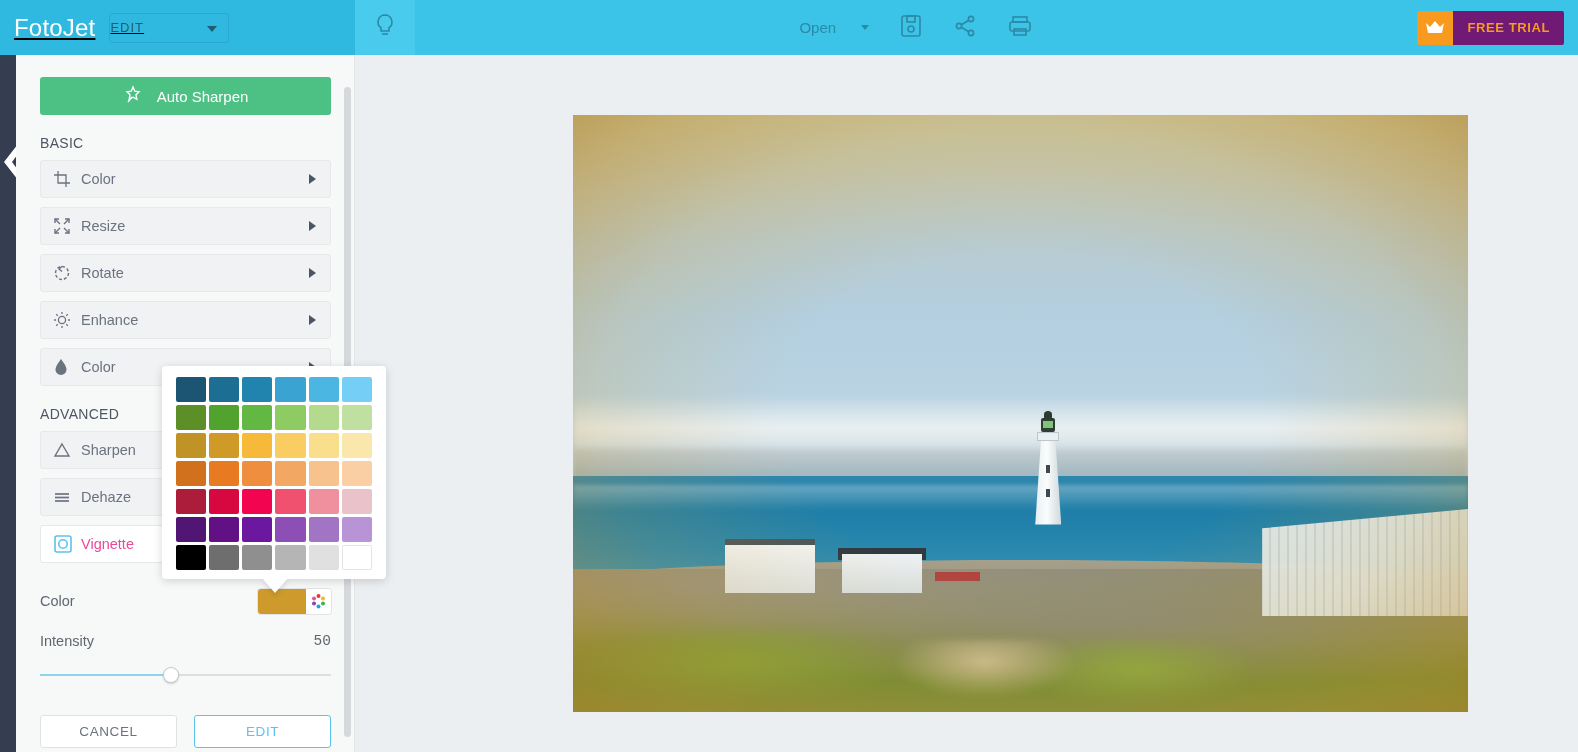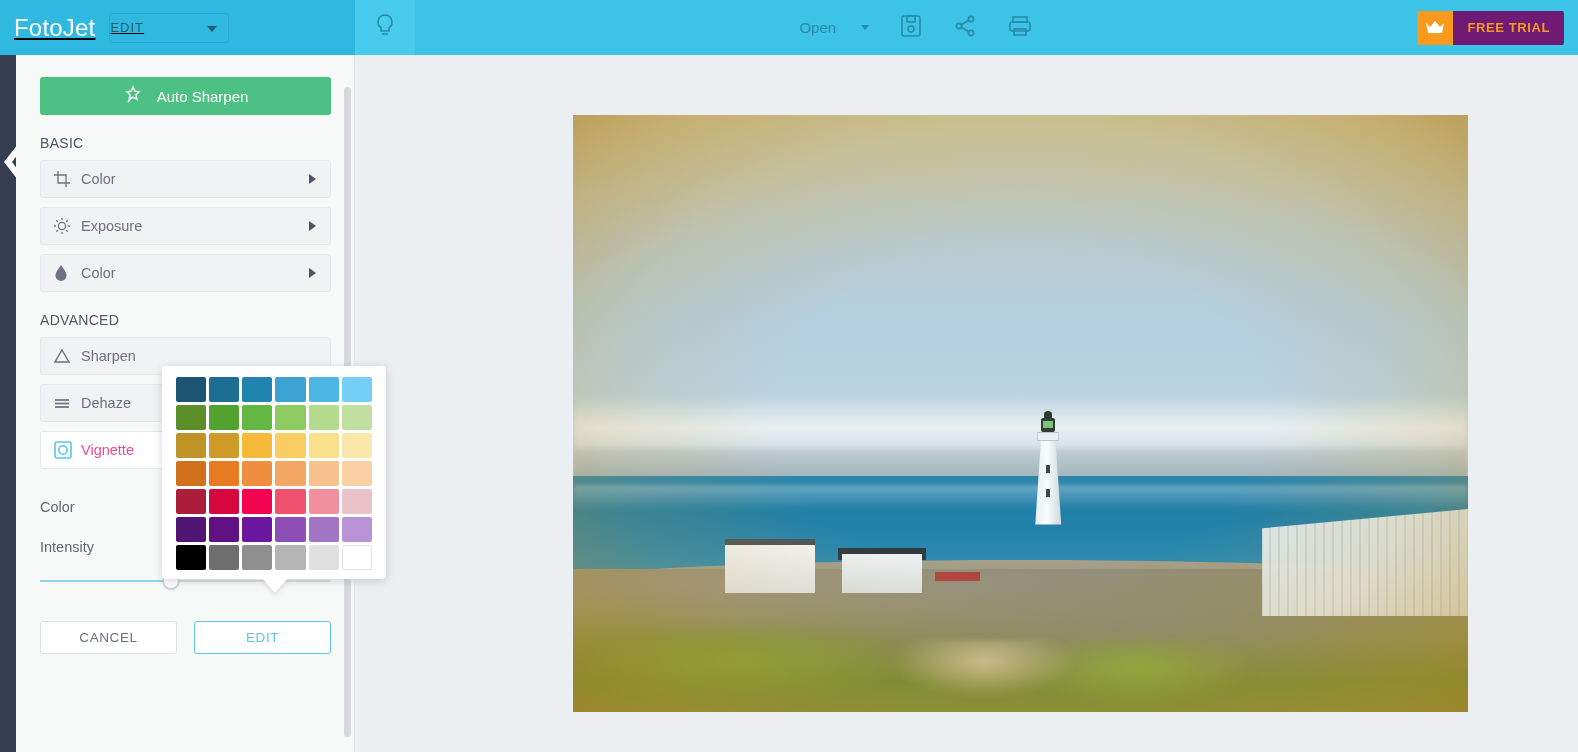--- a/index.html
+++ b/index.html
@@ -393,30 +393,50 @@
         <span class="ic">
           <svg width="18" height="18" viewBox="0 0 18 18" fill="none" stroke="#6b7280" stroke-width="1.3">
             <path d="M5 1v12h12"></path>
               <path d="M1 5h12v12"></path>
           </svg>
         </span>
         <span class="lbl">Color</span>
         <span class="arrow"></span>
       </div>
 
-
+      <div class="tool-row">
+        <span class="ic">
+          <svg width="18" height="18" viewBox="0 0 18 18" fill="none" stroke="#6b7280" stroke-width="1.4">
+            <path d="M2 6V2h4M16 12v4h-4M12 2h4v4M6 16H2v-4"></path>
+            <path d="M2 2l5 5M16 16l-5-5M16 2l-5 5M2 16l5-5"></path>
+          </svg>
+        </span>
+        <span class="lbl">Resize</span>
+        <span class="arrow"></span>
+      </div>
+
+      <div class="tool-row">
+        <span class="ic">
+          <svg width="18" height="18" viewBox="0 0 18 18" fill="none" stroke="#6b7280" stroke-width="1.4" stroke-dasharray="3 2">
+            <circle cx="9" cy="9" r="6.5"></circle>
+            <path d="M9 2.5L6 5l3 2.5" stroke-dasharray="0"></path>
+          </svg>
+        </span>
+        <span class="lbl">Rotate</span>
+        <span class="arrow"></span>
+      </div>
 
       <div class="tool-row">
         <span class="ic">
           <svg width="18" height="18" viewBox="0 0 18 18" fill="none" stroke="#6b7280" stroke-width="1.3">
             <circle cx="9" cy="9" r="3.6"></circle>
             <path d="M9 1v2M9 15v2M1 9h2M15 9h2M3.3 3.3l1.4 1.4M13.3 13.3l1.4 1.4M14.7 3.3l-1.4 1.4M4.7 13.3l-1.4 1.4"></path>
           </svg>
         </span>
-        <span class="lbl">Exposure</span>
+        <span class="lbl">Enhance</span>
         <span class="arrow"></span>
       </div>
 
       <div class="tool-row">
         <span class="ic">
           <svg width="16" height="18" viewBox="0 0 16 18" fill="#6b7280">
             <path d="M8 1C8 1 2.5 8 2.5 11.4A5.5 5.5 0 0 0 13.5 11.4C13.5 8 8 1 8 1z"></path>
           </svg>
         </span>
         <span class="lbl">Color</span>

